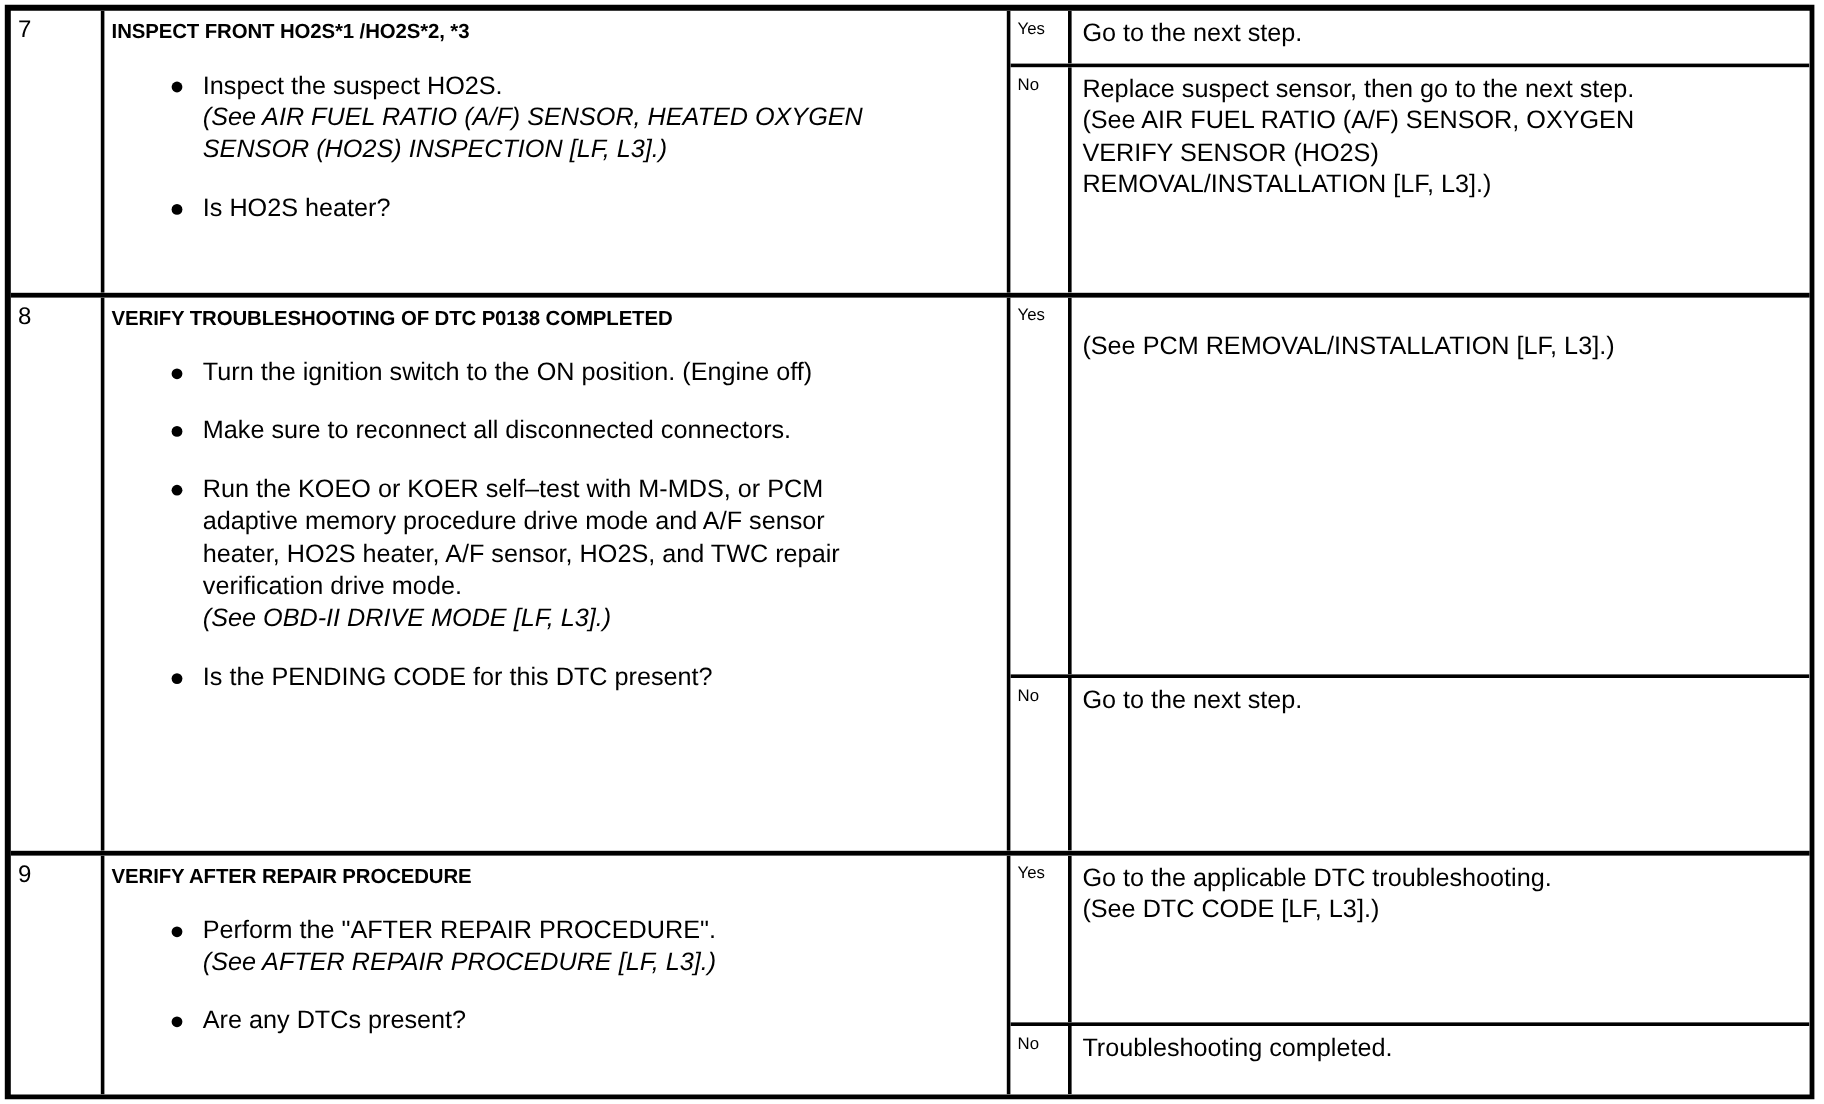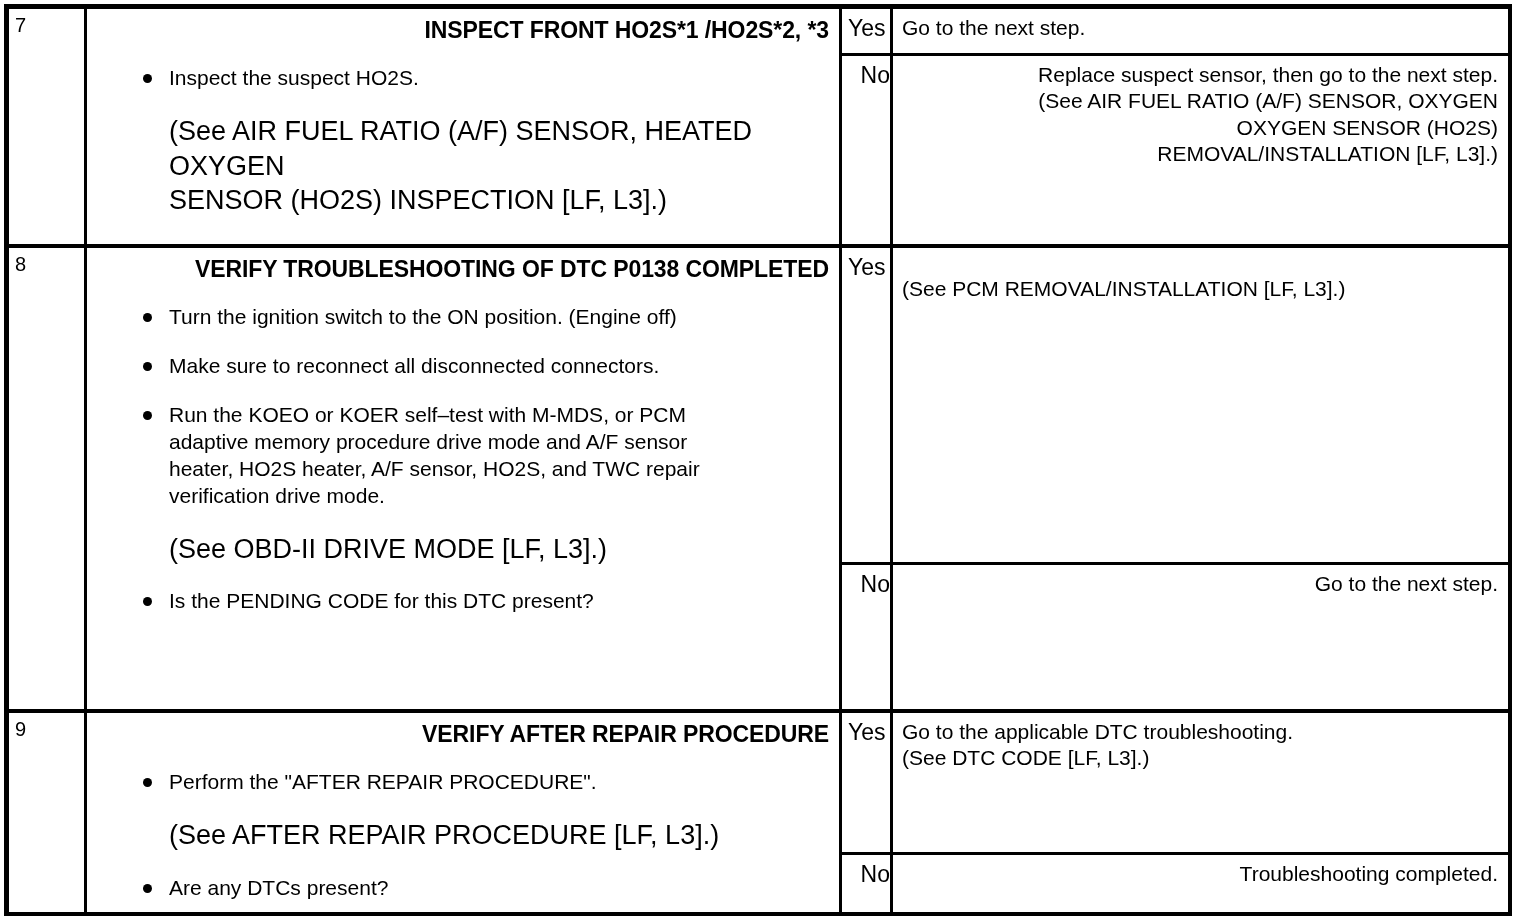--- a/index.html
+++ b/index.html
@@ -81,29 +81,29 @@
   }
 
   
   .ans {
     display: flex;
     flex-direction: row;
     box-sizing: border-box;
     border-bottom: 3px solid #000;
     overflow: hidden;
   }
-  .ans:last-child { border-bottom: none; text-align: right; }
+  .ans:last-child { border-bottom: none; }
 
   .ans-label {
     width: 51px;
     flex: 0 0 51px;
     box-sizing: border-box;
     border-right: 3px solid #000;
     padding: 6px 0 0 6px;
-    font-size: 23px;
+    font-size: 14px;
     line-height: 1.15;
     white-space: nowrap;
   }
 
   .ans-text {
     flex: 1 1 auto;
     box-sizing: border-box;
     padding: 6px 10px 16px 9px;
     font-size: 21px;
     line-height: 1.26;
@@ -114,27 +114,26 @@
   
   .r7-yes { height: 47px; }
   .r7-no  { flex: 1 1 auto; }
   .r8-yes { height: 317px; }
   .r8-no  { flex: 1 1 auto; }
   .r9-yes { height: 142px; }
   .r9-no  { flex: 1 1 auto; }
 
   
   .heading {
-    font-size: 23px;
+    font-size: 17px;
     font-weight: bold;
     letter-spacing: -0.1px;
     line-height: 1.15;
     margin: 0 0 6px 0;
     white-space: nowrap;
-    text-align: right;
   }
 
   .bullet-list {
     list-style: none;
     margin: 0;
     padding: 0;
   }
 
   .bullet-item {
     position: relative;
@@ -149,23 +148,23 @@
     top: 9px;
     width: 9px;
     height: 9px;
     background: #000;
     border-radius: 50%;
   }
 
   
   .note-item {
     padding-left: 76px;
-    font-size: 27px;
+    font-size: 21px;
     line-height: 1.28;
-    margin-top: 22px;
+    font-style: italic;
   }
 
   .para {
     margin: 0;
   }
   .para + .para { margin-top: 0; }
 
   .gap-para { margin-top: 22px; }
 </style>
 </head>
@@ -209,21 +208,21 @@
           <div class="ans-text">
             <div class="para">Go to the next step.</div>
           </div>
         </div>
 
         <div class="ans r7-no">
           <div class="ans-label">No</div>
           <div class="ans-text">
             <div class="para">Replace suspect sensor, then go to the next step.</div>
             <div class="para gap-para">(See AIR FUEL RATIO (A/F) SENSOR, OXYGEN</div>
-            <div class="para">OXYGEN SENSOR (HO2S)</div>
+            <div class="para">VERIFY SENSOR (HO2S)</div>
             <div class="para">REMOVAL/INSTALLATION [LF, L3].)</div>
           </div>
         </div>
 
       </div>
     </div>
 
     <div class="ts-row row-8">
 
       <div class="col-step">

